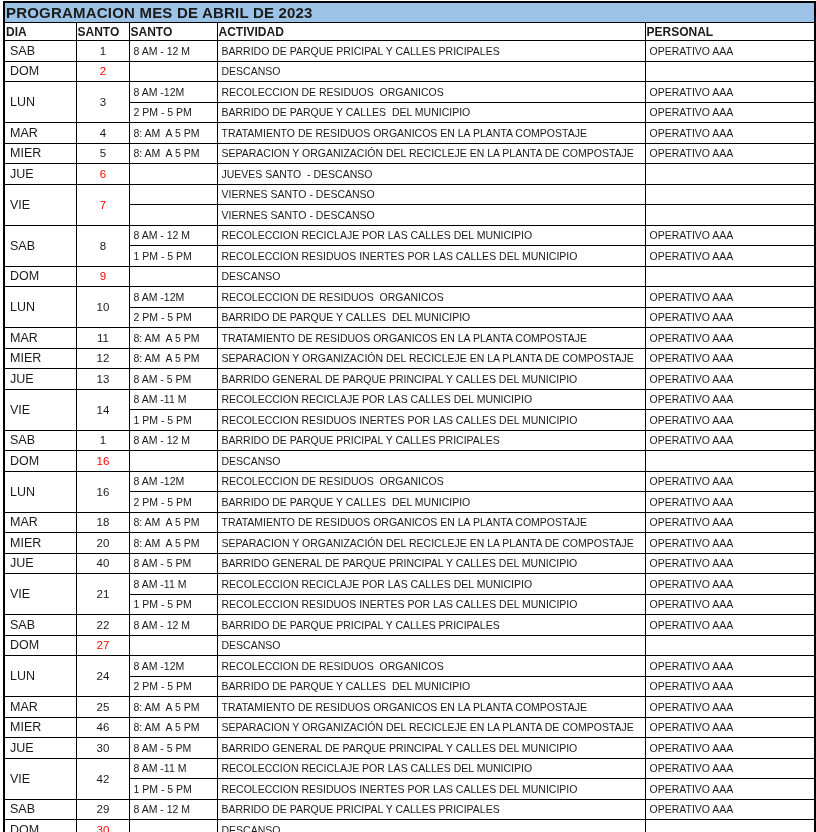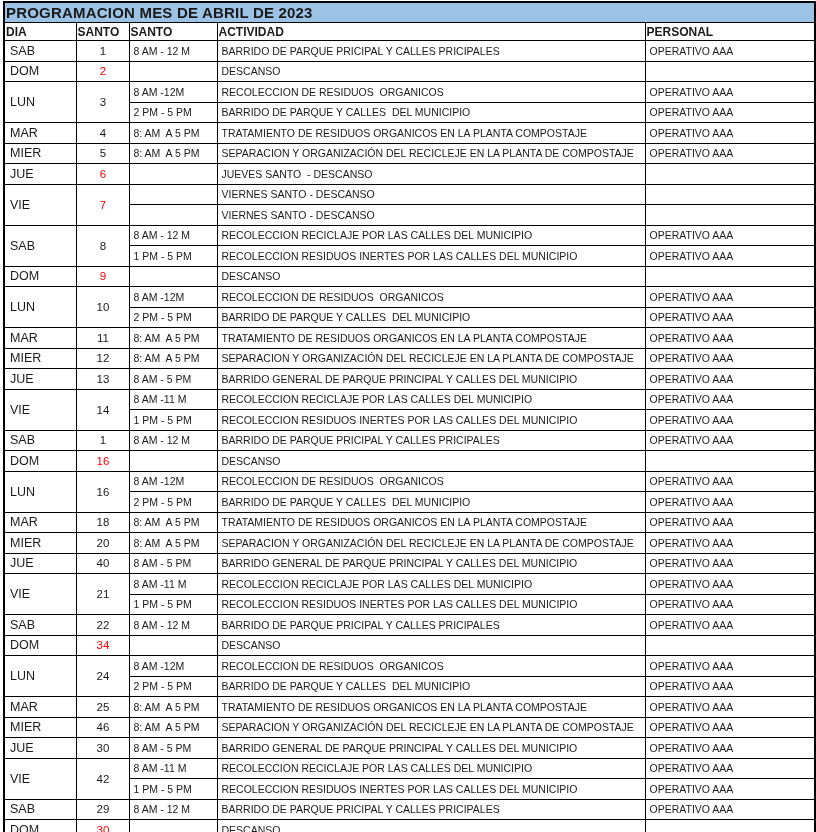--- a/index.html
+++ b/index.html
@@ -278,21 +278,21 @@
         </tr>
         <tr>
           <td class="dia-cell" rowspan="1">SAB</td>
           <td class="fecha-cell" rowspan="1">22</td>
           <td class="hora-cell">8 AM - 12 M</td>
           <td class="actividad-cell">BARRIDO DE PARQUE PRICIPAL Y CALLES PRICIPALES</td>
           <td class="personal-cell">OPERATIVO AAA</td>
         </tr>
         <tr>
           <td class="dia-cell" rowspan="1">DOM</td>
-          <td class="fecha-cell red" rowspan="1">34</td>
+          <td class="fecha-cell red" rowspan="1">27</td>
           <td class="hora-cell"></td>
           <td class="actividad-cell">DESCANSO</td>
           <td class="personal-cell"></td>
         </tr>
         <tr>
           <td class="dia-cell" rowspan="2">LUN</td>
           <td class="fecha-cell" rowspan="2">24</td>
           <td class="hora-cell">8 AM -12M</td>
           <td class="actividad-cell">RECOLECCION DE RESIDUOS  ORGANICOS</td>
           <td class="personal-cell">OPERATIVO AAA</td>

